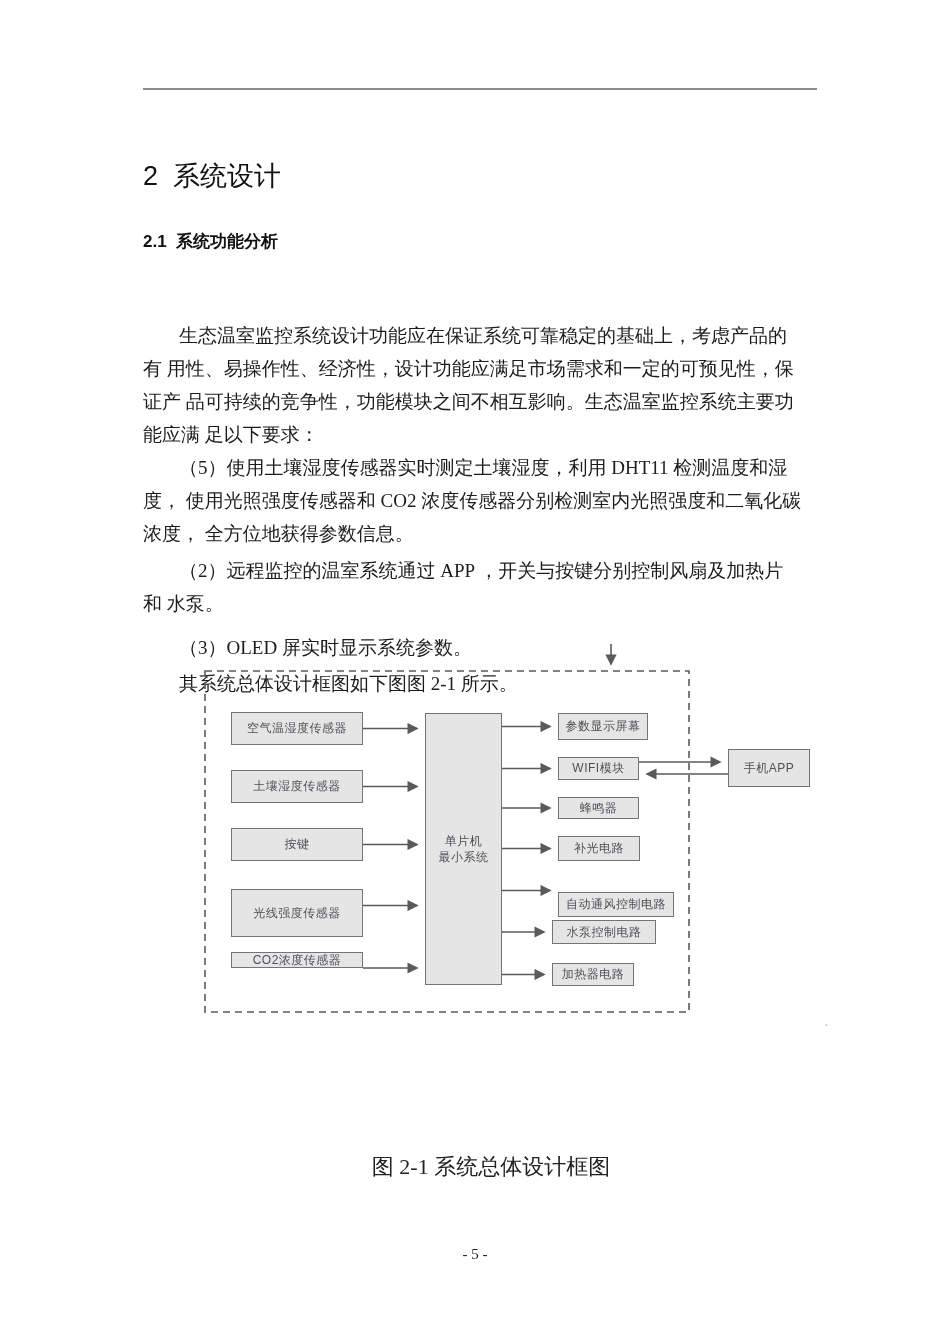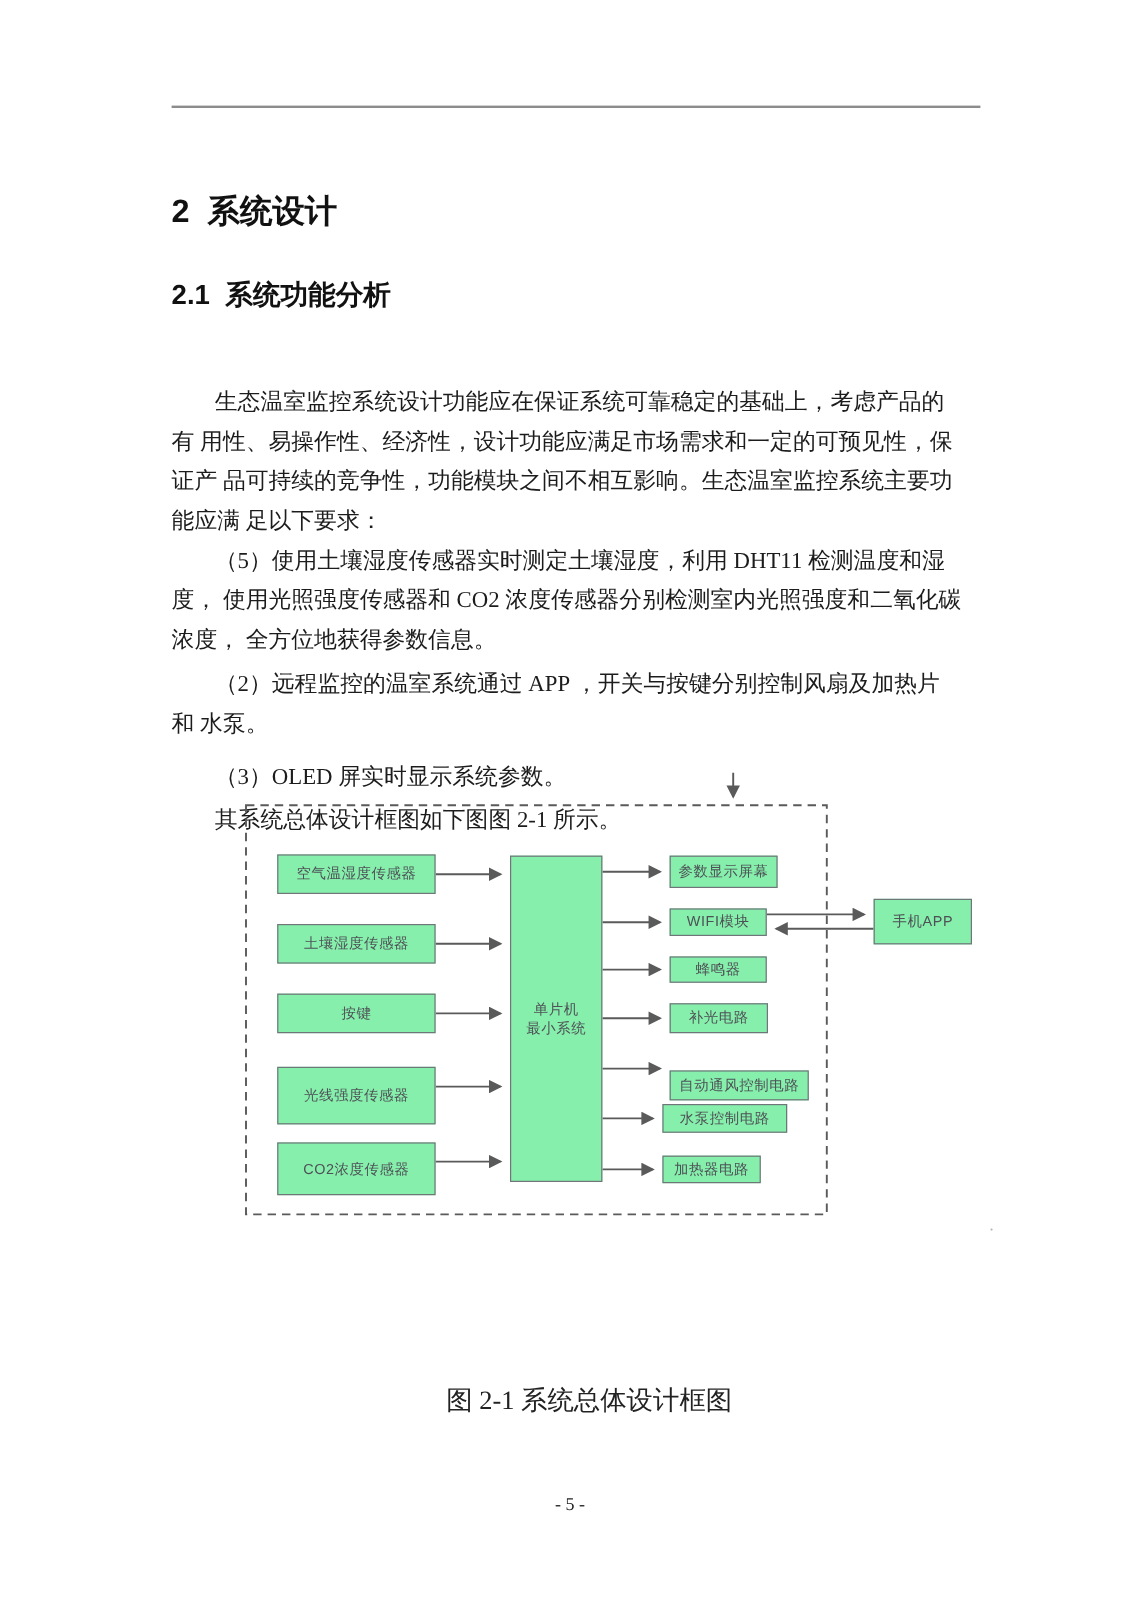--- a/index.html
+++ b/index.html
@@ -4,31 +4,31 @@
 <style>
   html,body{margin:0;padding:0;background:#fff;}
   .page{position:relative;width:950px;height:1344px;background:#ffffff;overflow:hidden;
         font-family:"Liberation Serif",serif;color:#1e1e1e;}
   
   .hdr-title{position:absolute;top:64px;left:0;width:950px;text-align:center;
              font-size:16px;color:#2a2a2a;letter-spacing:1px;}
   .hdr-rule{position:absolute;top:88px;left:143px;width:674px;height:2px;background:#8c8c8c;}
   
   .h1{position:absolute;left:143px;top:158px;font-family:"Liberation Sans",sans-serif;
-      font-weight:700;font-size:27px;color:#111;white-space:pre;}
+      font-weight:400;font-size:27px;color:#111;white-space:pre;}
   .h2{position:absolute;left:143px;top:230px;font-family:"Liberation Sans",sans-serif;
-      font-weight:700;font-size:23px;color:#111;white-space:pre;}
+      font-weight:700;font-size:17px;color:#111;white-space:pre;}
   
   .para{position:absolute;left:143px;width:676px;font-size:19px;line-height:33px;color:#1c1c1c;margin-top:40px;}
   .para .line{white-space:pre;}
   .para .indent{padding-left:36px;}
   
   .figure{position:absolute;left:195px;top:640px;width:648px;height:400px;}
   .figure svg{position:absolute;left:0;top:0;}
-  .fb{position:absolute;box-sizing:border-box;border:1.6px solid #70757a;background:#86efac;
+  .fb{position:absolute;box-sizing:border-box;border:1.6px solid #70757a;background:#e5e5e5;
       display:flex;flex-direction:column;align-items:center;justify-content:center;
       font-family:"Liberation Sans",sans-serif;font-size:12px;color:#4e5156;
       text-align:center;line-height:1.35;letter-spacing:0.5px;}
   .stray{position:absolute;left:824px;top:1018px;font-size:14px;color:#b3b3b3;}
   .caption{position:absolute;top:1152px;left:0;width:950px;text-align:center;
            font-size:22px;color:#222;white-space:pre;padding-left:16px;}
   .pagenum{position:absolute;top:1246px;left:0;width:950px;text-align:center;
            font-size:15px;color:#222;white-space:pre;}
 </style>
 </head>
@@ -90,21 +90,21 @@
       <line x1="307" y1="334.5" x2="349" y2="334.5" stroke="#5a5a5a" stroke-width="1.6" marker-end="url(#arr)"></line>
 
       <line x1="444" y1="122" x2="525" y2="122" stroke="#5a5a5a" stroke-width="1.6" marker-end="url(#arr)"></line>
       <line x1="533" y1="134" x2="452" y2="134" stroke="#5a5a5a" stroke-width="1.6" marker-end="url(#arr)"></line>
     </svg>
 
     <div class="fb" style="left:36px;top:72px;width:132px;height:33px">空气温湿度传感器</div>
     <div class="fb" style="left:36px;top:130px;width:132px;height:33px">土壤湿度传感器</div>
     <div class="fb" style="left:36px;top:188px;width:132px;height:33px">按键</div>
     <div class="fb" style="left:36px;top:249px;width:132px;height:48px">光线强度传感器</div>
-    <div class="fb" style="left:36px;top:312px;width:132px;height:44px">CO2浓度传感器</div>
+    <div class="fb" style="left:36px;top:312px;width:132px;height:16px">CO2浓度传感器</div>
 
     <div class="fb" style="left:230px;top:73px;width:77px;height:272px">
       <span>单片机</span>
       <span>最小系统</span>
     </div>
 
     <div class="fb" style="left:363px;top:73px;width:90px;height:27px">参数显示屏幕</div>
     <div class="fb" style="left:363px;top:117px;width:81px;height:23px">WIFI模块</div>
     <div class="fb" style="left:363px;top:157px;width:81px;height:22px">蜂鸣器</div>
     <div class="fb" style="left:363px;top:196px;width:82px;height:25px">补光电路</div>

